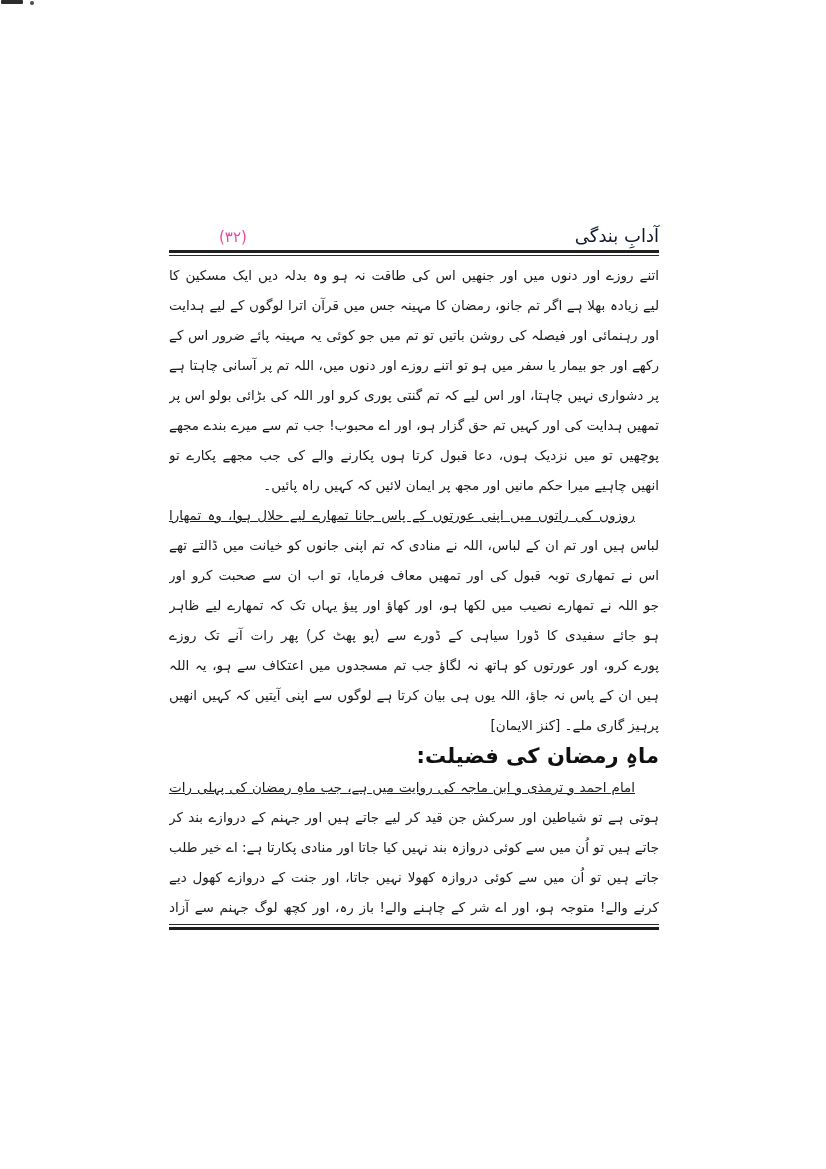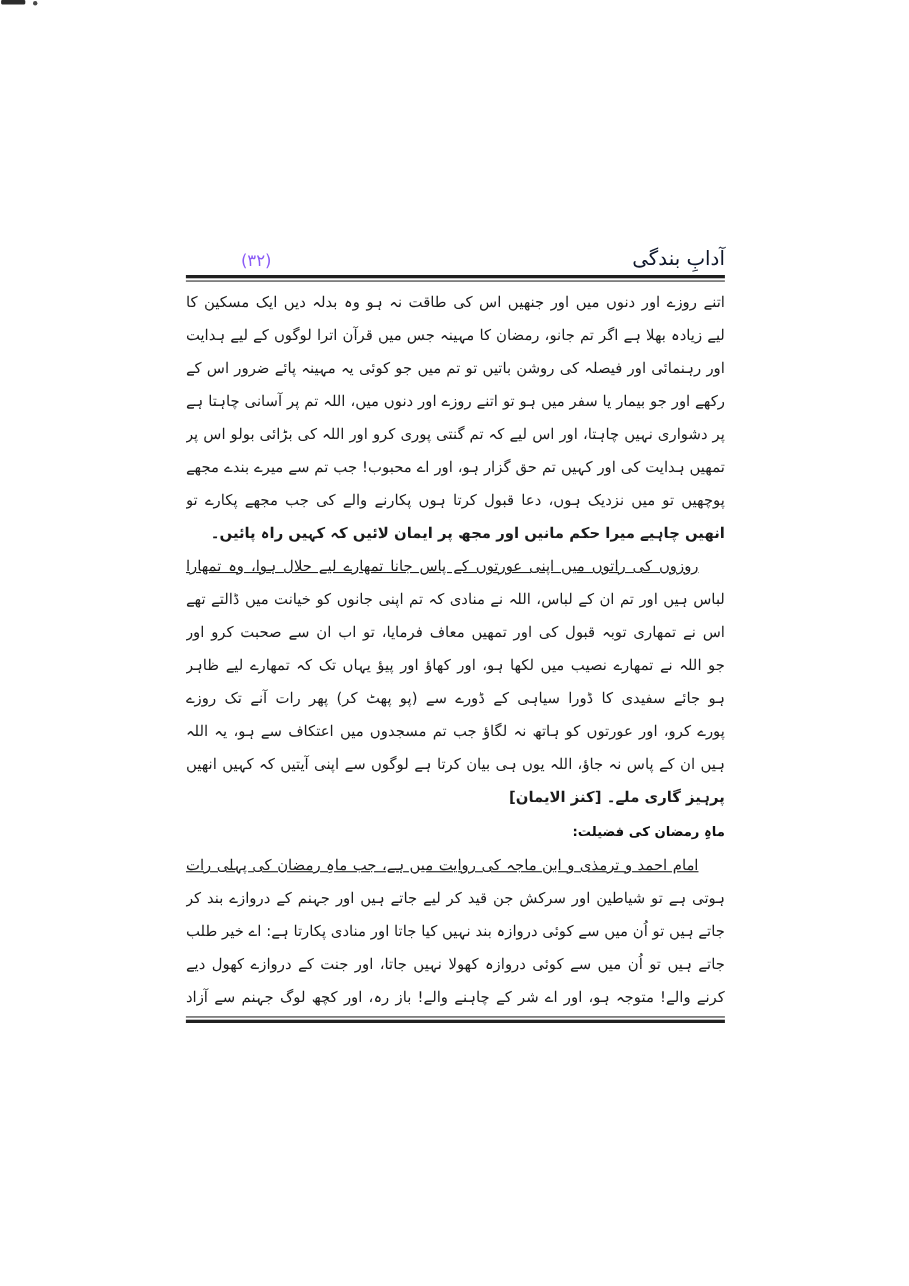--- a/index.html
+++ b/index.html
@@ -51,21 +51,21 @@
     align-items: flex-end;
     height: 40px;
     padding-bottom: 4px;
   }
   .book-title {
     font-size: 18px;
     color: #0f172a;
   }
   .page-number {
     font-size: 15px;
-    color: #8b5cf6;
+    color: #ec4899;
     margin-left: 50px; 
   }
   .rule-header {
     height: 2px;
     border-top: 3px solid #1f1f1f;
     border-bottom: 1px solid #2a2a2a;
   }
   .body-text {
     margin-top: 4px;
   }
@@ -75,31 +75,30 @@
     font-size: 13.5px;
     direction: rtl;
     text-align: justify;
     text-align-last: justify;
     overflow: hidden;
     color: #1b1b1b;
     white-space: normal;
   }
   .line.short {
     text-align-last: right;
-    font-weight: bold;
   }
   .line.indent {
     padding-right: 24px;
     text-decoration: underline;
   }
   .heading {
     height: 32px;
     line-height: 32px;
     margin: 0;
-    font-size: 12px;
+    font-size: 21px;
     font-weight: bold;
     direction: rtl;
     text-align: right;
     color: #101010;
   }
   .rule-footer {
     height: 2px;
     margin-top: 2px;
     border-top: 1px solid #2a2a2a;
     border-bottom: 3px solid #1f1f1f;

